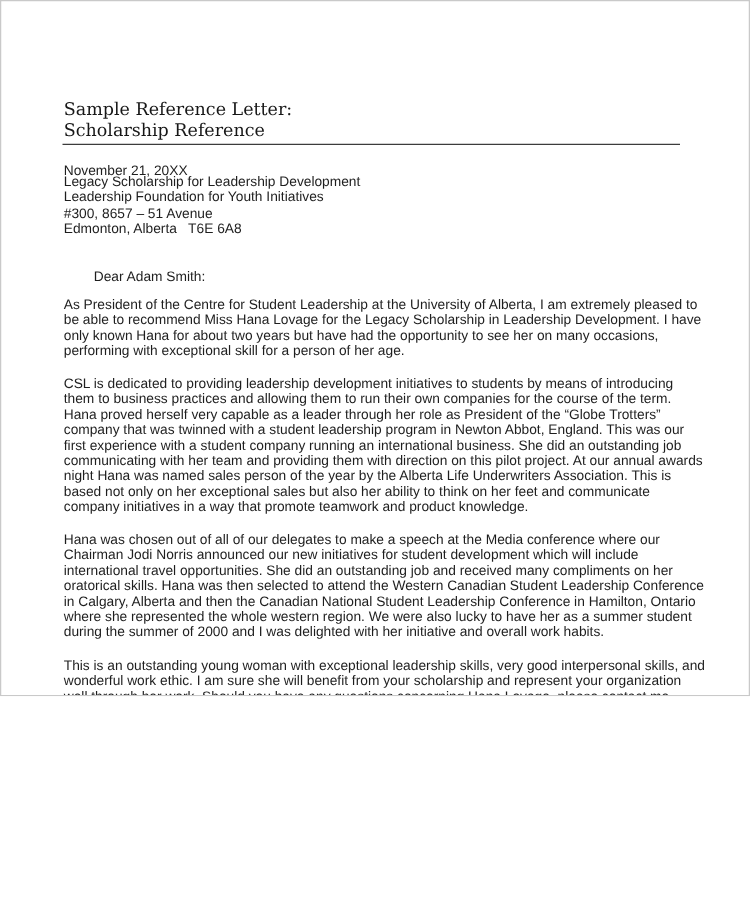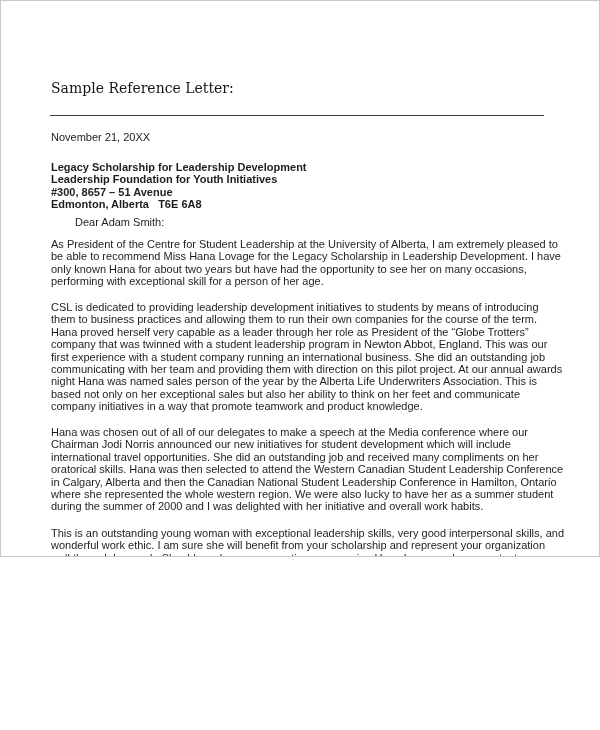--- a/index.html
+++ b/index.html
@@ -34,35 +34,35 @@
     width: 494px;
     height: 0;
     border-top: 1px solid #3c3c3c;
   }
   .bodytext {
     font-size: 11px;
     line-height: 12.4px;
     white-space: pre;
   }
   .date      { top: 130px; }
-  .recipient { top: 160px; font-weight: bold; }
+  .recipient { top: 139px; }
   .salutation{ top: 215px; padding-left: 24px; }
   .p1        { top: 237px; }
   .p2        { top: 300px; }
   .p3        { top: 425px; }
   .p4        { top: 526px; }
   .closing   { top: 586px; }
   .signature { top: 610px; }
 </style>
 </head>
 <body>
 
 <div class="page">
 
-  <div class="abs heading"><span>Sample Reference Letter:</span><br></div>
+  <div class="abs heading"><span>Sample Reference Letter:</span><br><span>Scholarship Reference</span></div>
 
   <div class="rule"></div>
 
   <div class="abs bodytext date">November 21, 20XX</div>
 
   <div class="abs bodytext recipient">Legacy Scholarship for Leadership Development
 Leadership Foundation for Youth Initiatives
 #300, 8657 – 51 Avenue
 Edmonton, Alberta   T6E 6A8</div>
 

